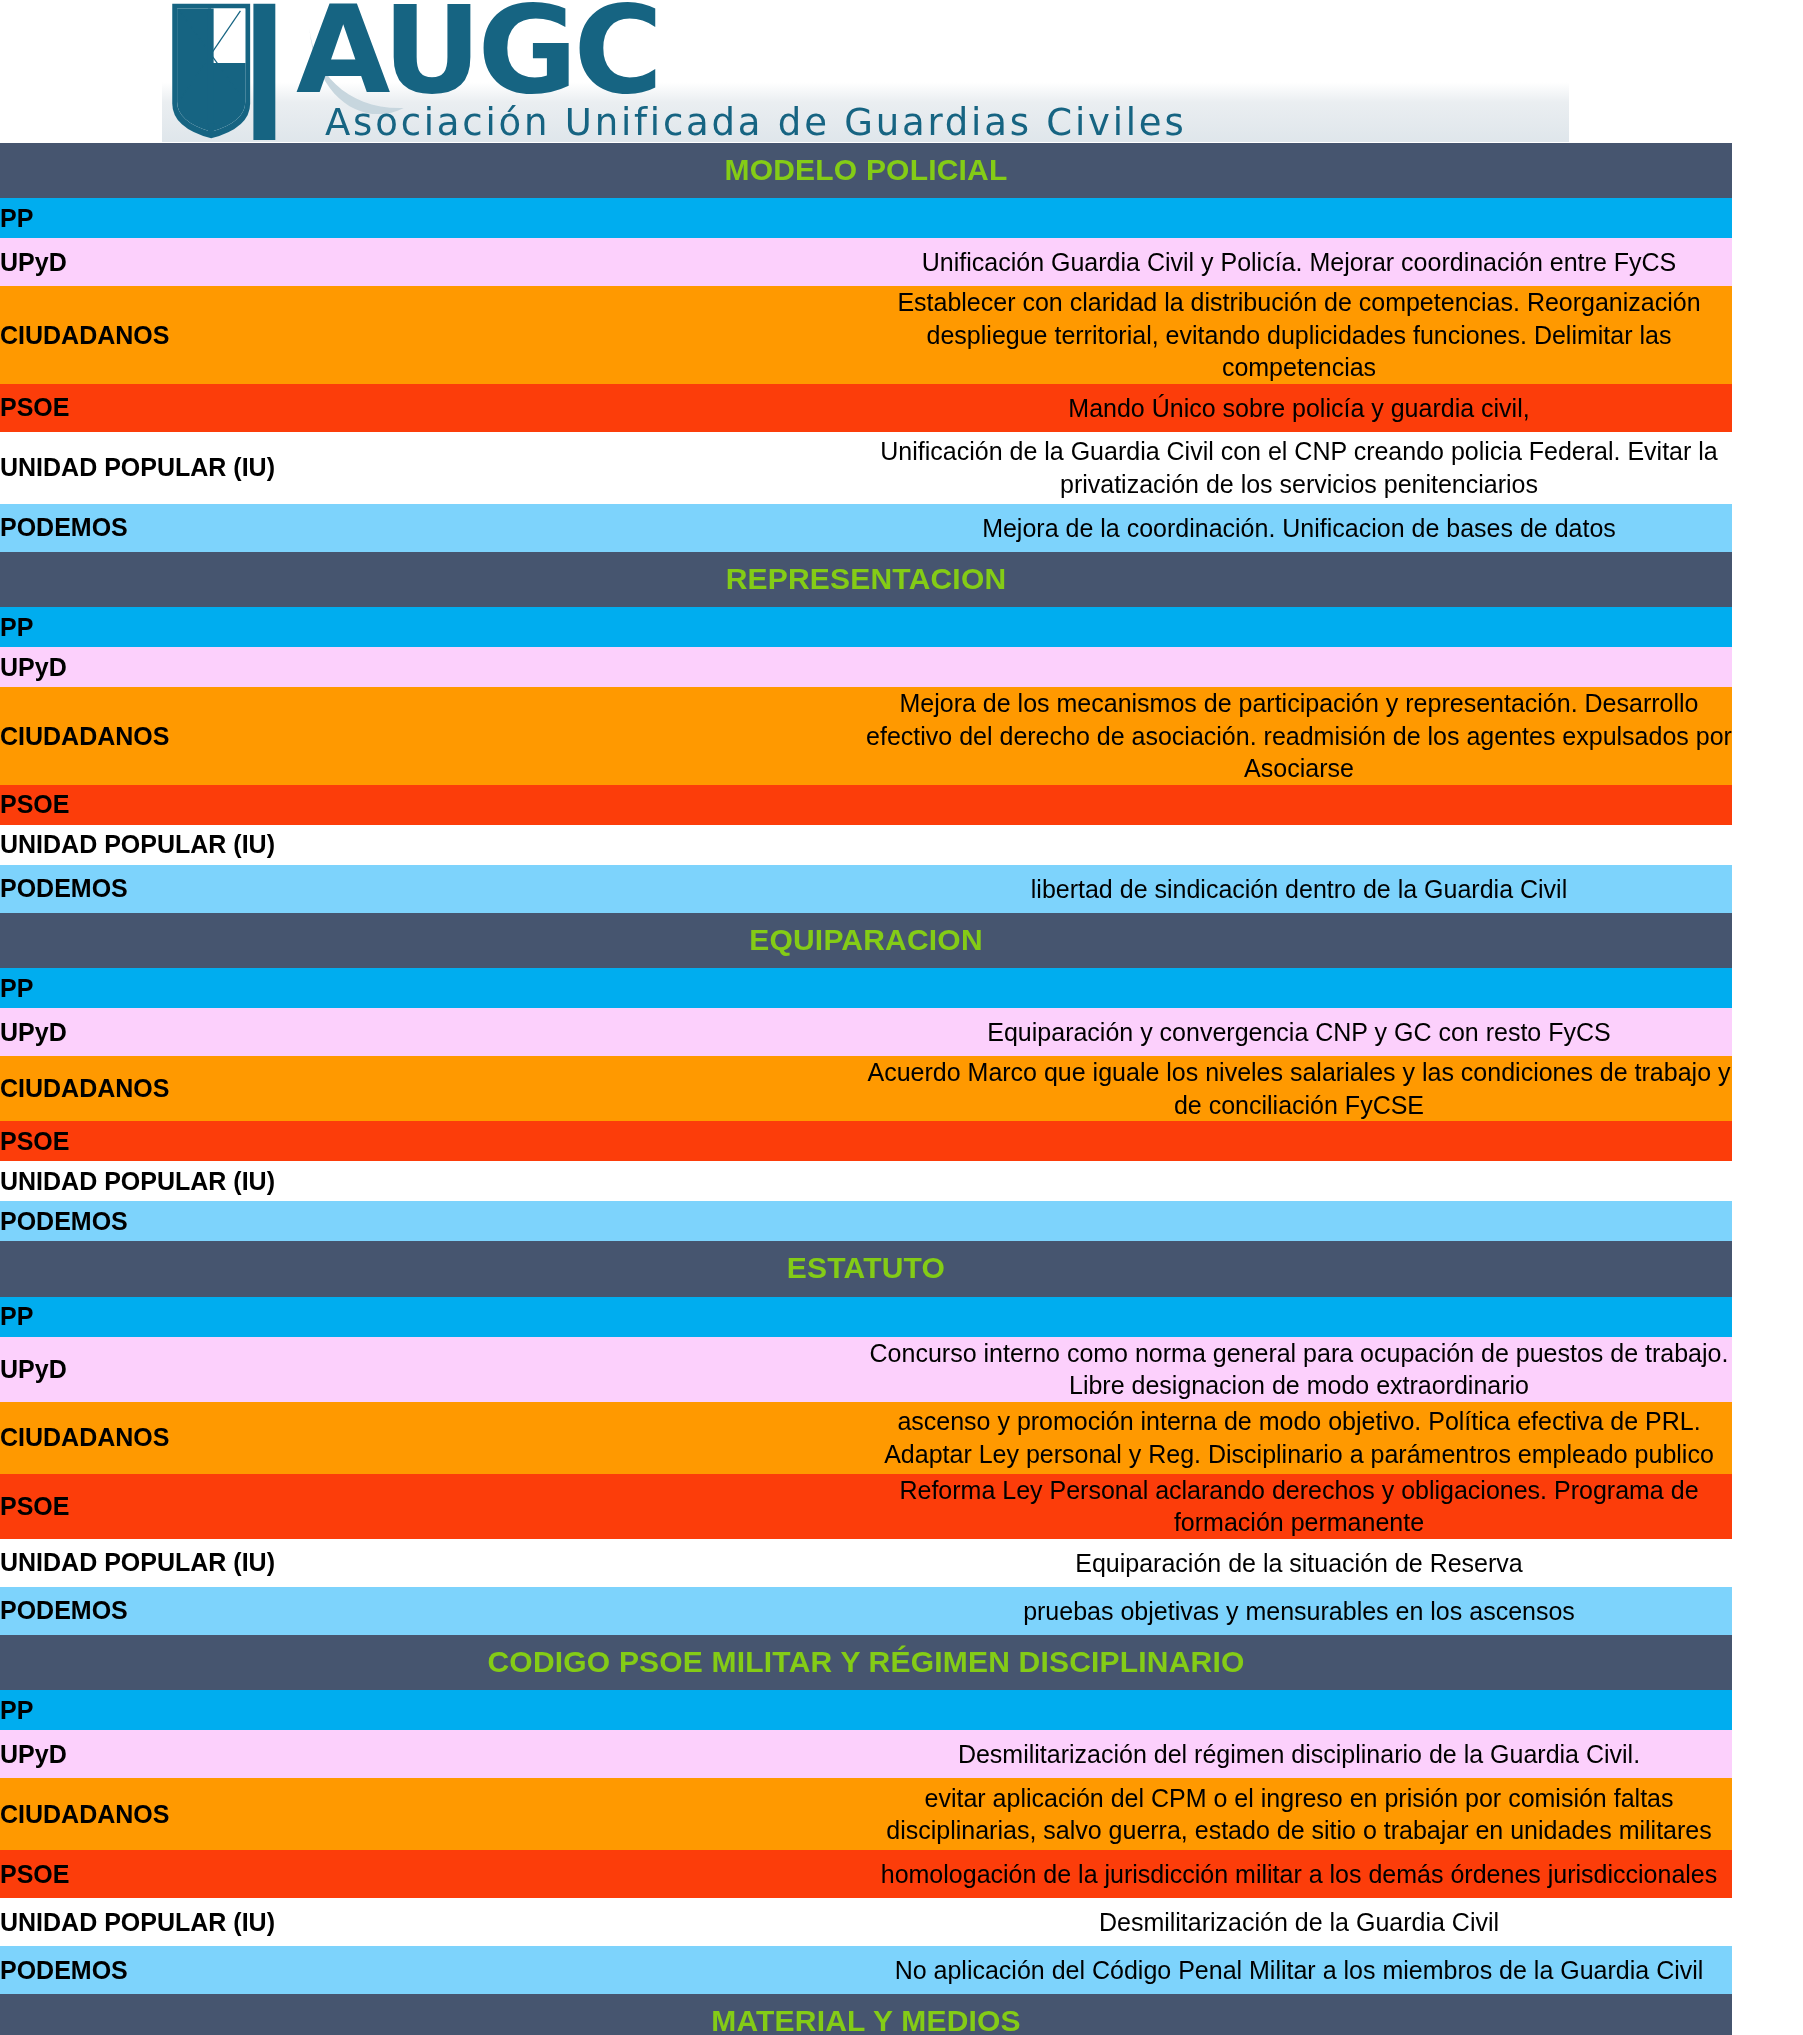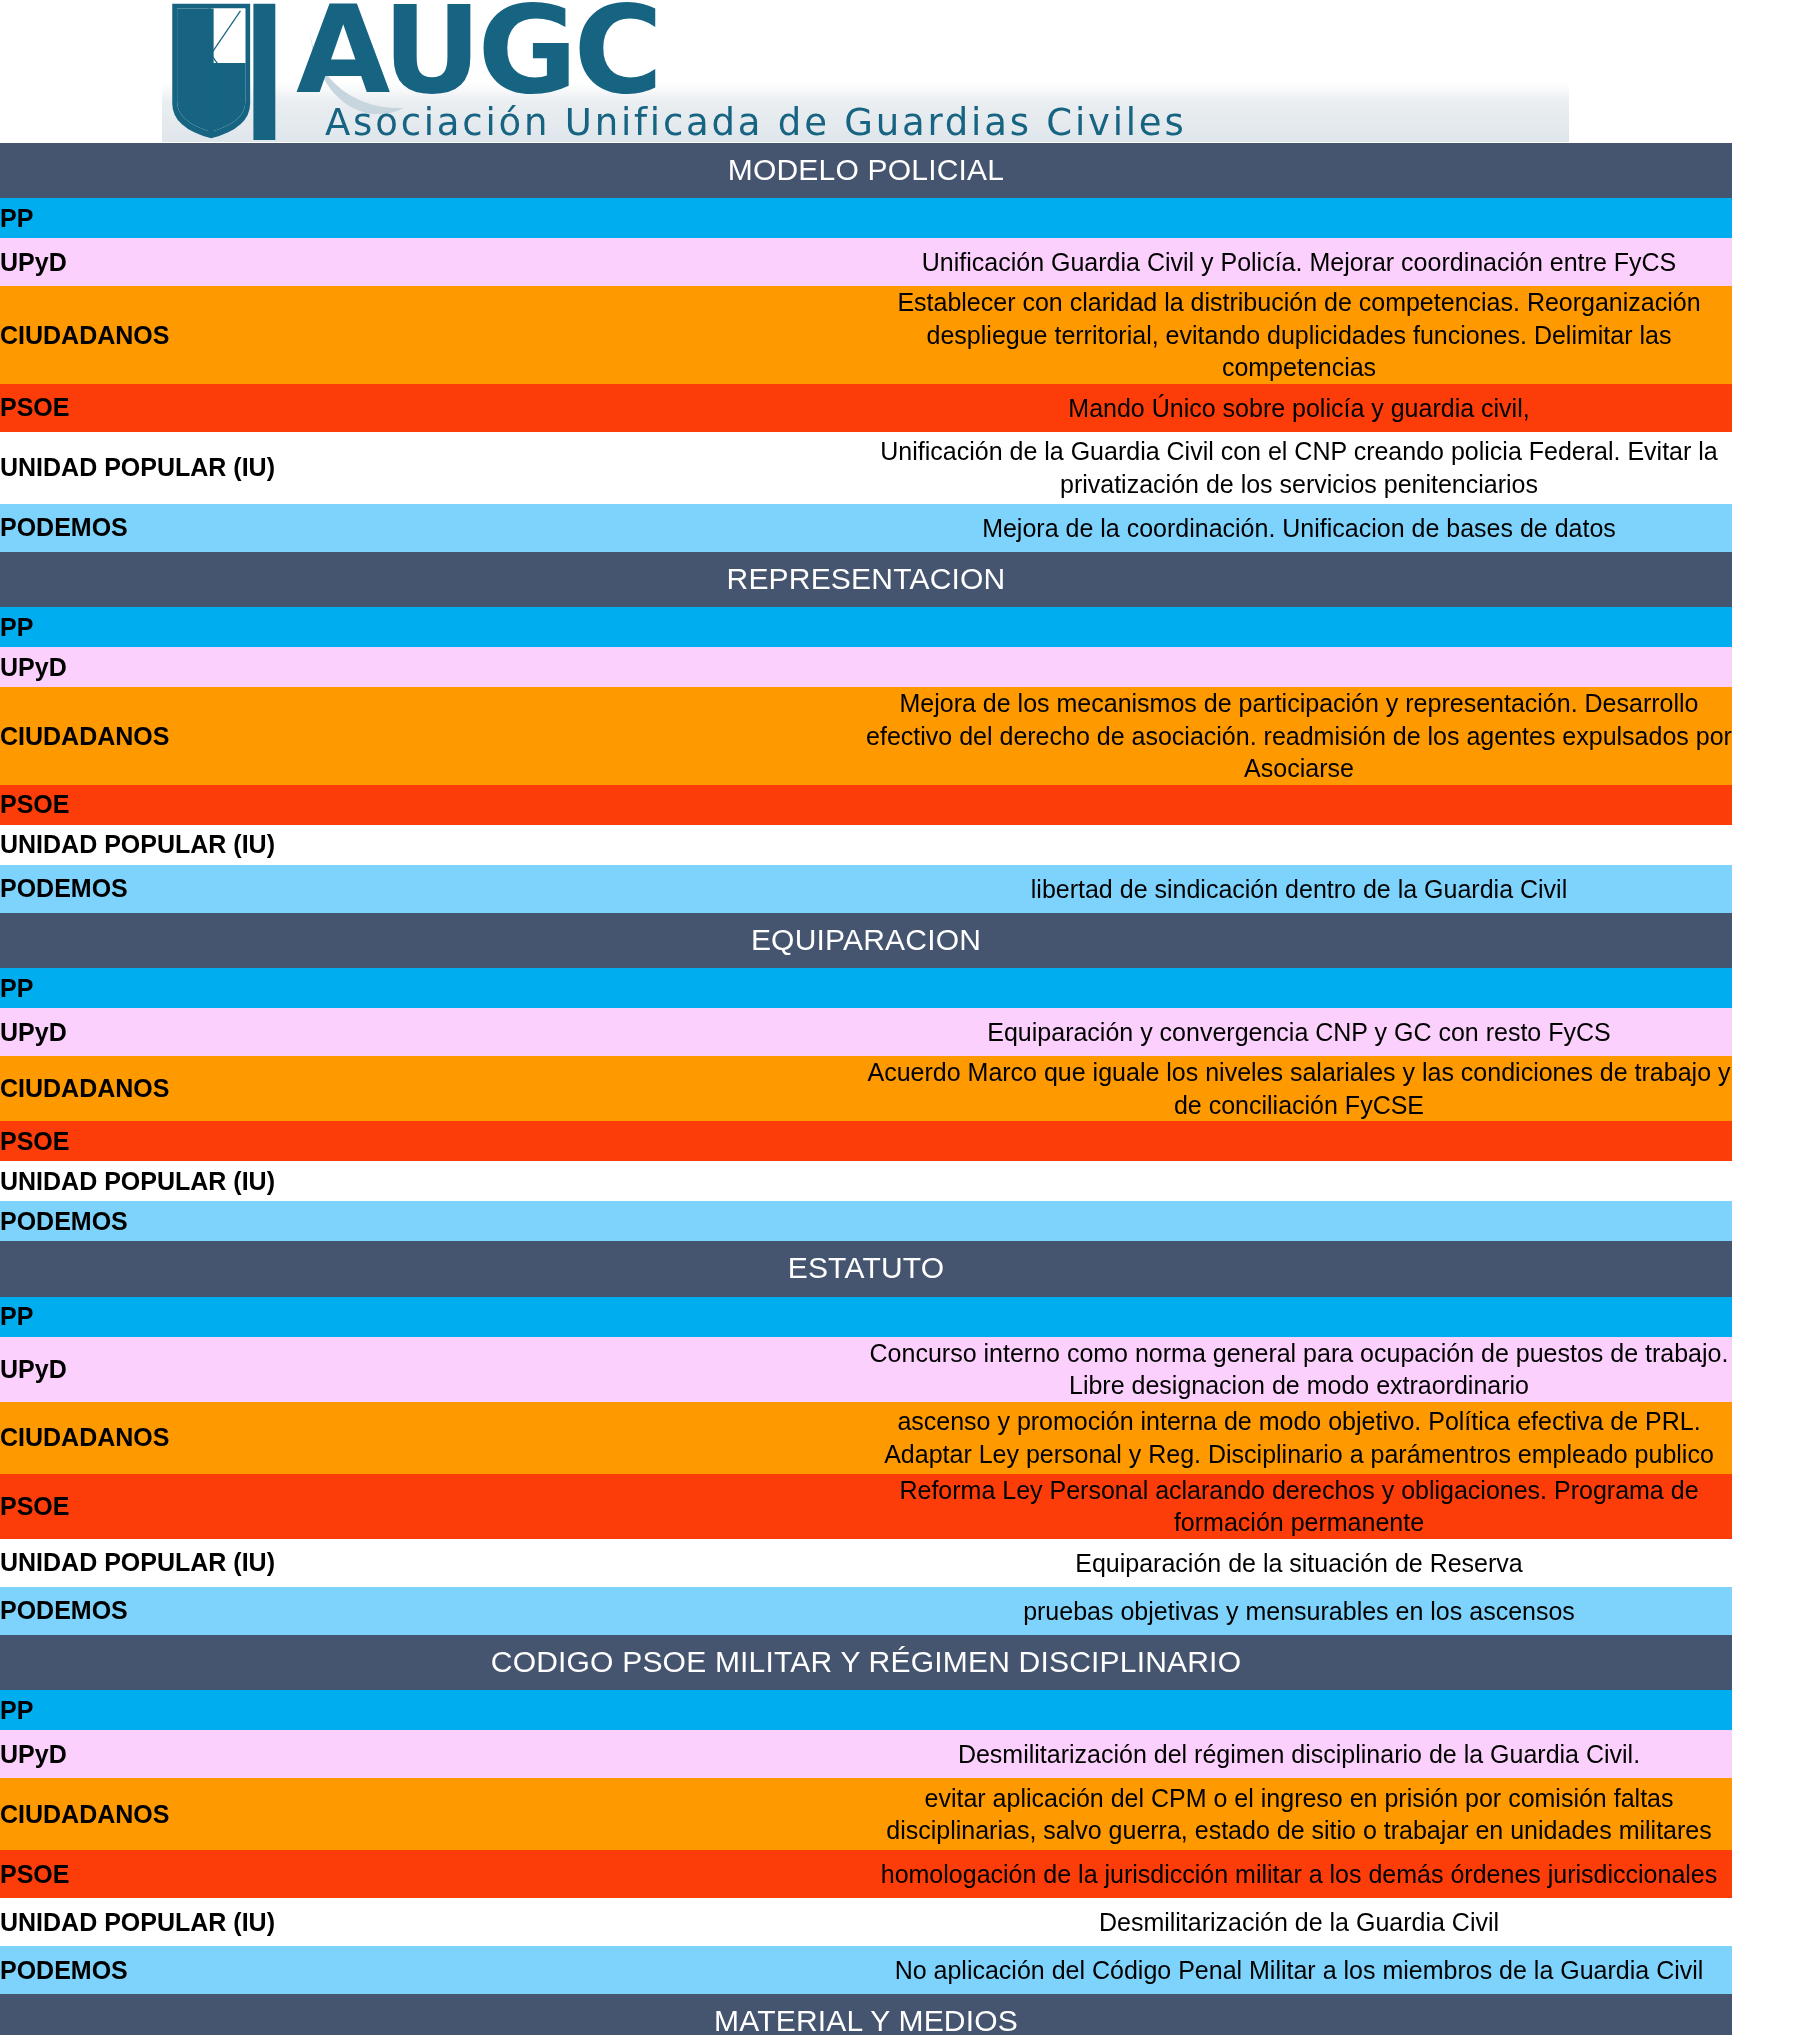--- a/index.html
+++ b/index.html
@@ -73,22 +73,22 @@
     width: 1732px;
     border-collapse: collapse;
     table-layout: fixed;
   }
   .table td { padding: 0; vertical-align: middle; }
 
   .section-row td {
     background: #46556F;
     height: 49px;
     text-align: center;
-    color: #ffffff;
-    font-weight: normal;
+    color: #84cc16;
+    font-weight: bold;
     font-size: 30px;
     letter-spacing: 0.2px;
     padding: 2.4px 0 4.1px 0;
     margin-top: 35px;
   }
 
   .party-cell {
     width: 427px;
     text-align: left;
     font-weight: bold;

